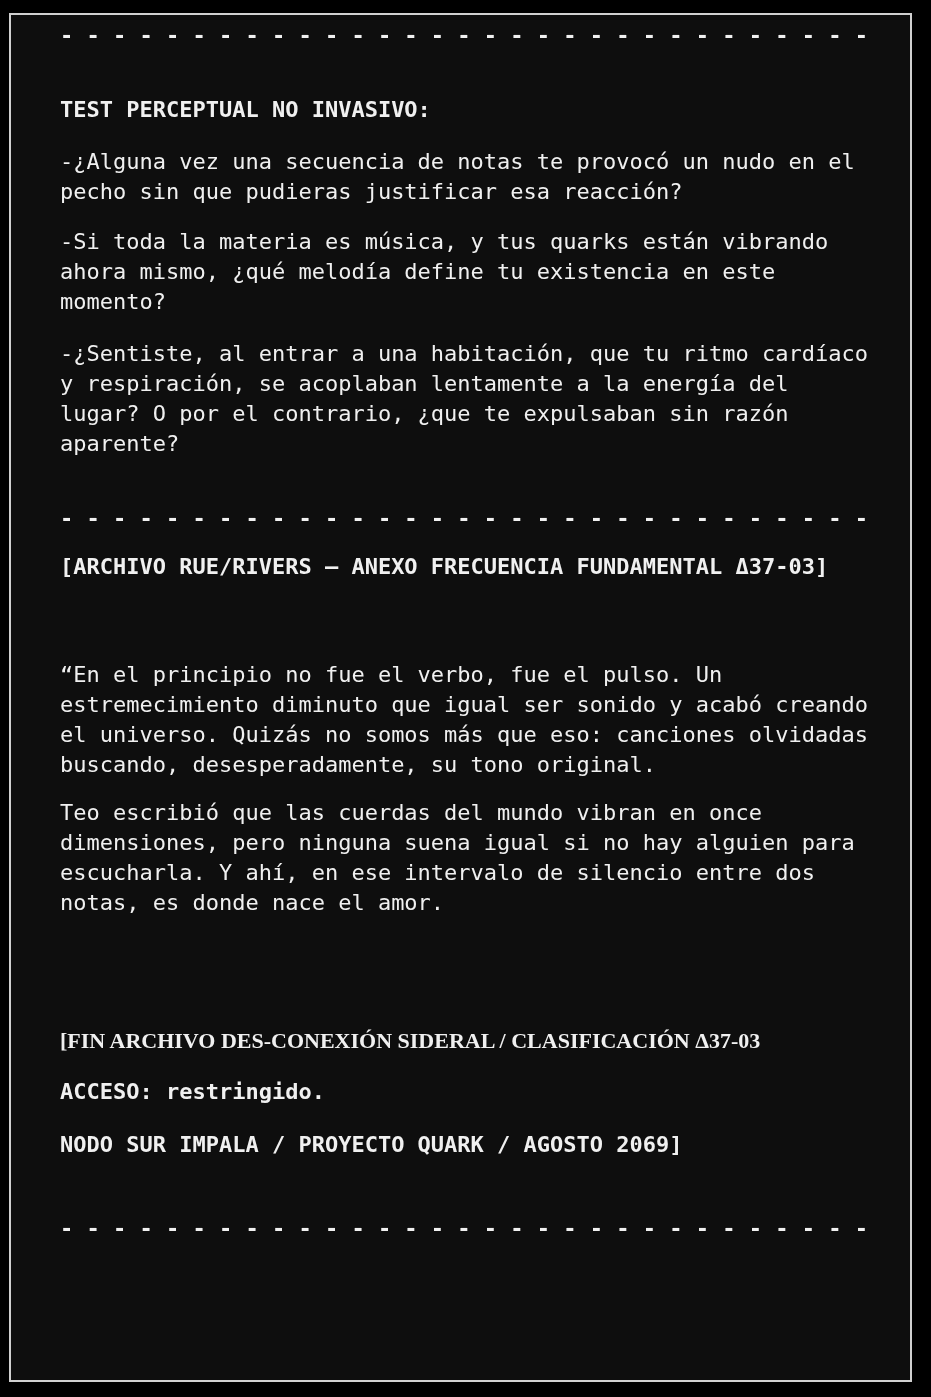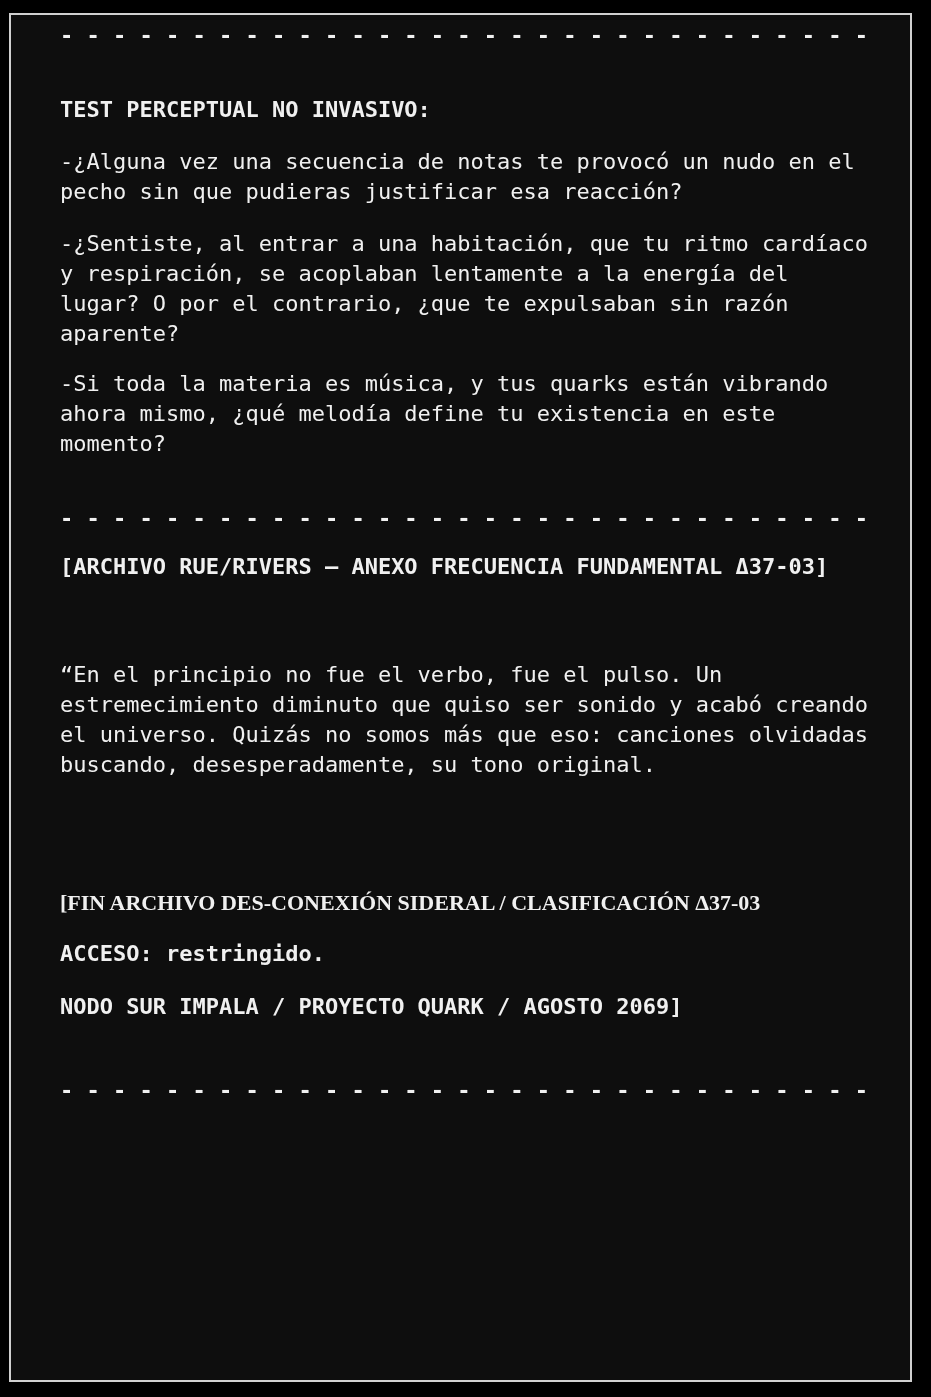--- a/index.html
+++ b/index.html
@@ -64,38 +64,42 @@
 <div class="frame">
 
   <div class="line divider">- - - - - - - - - - - - - - - - - - - - - - - - - - - - - - -</div>
 
   <div class="line heading mt-title">TEST PERCEPTUAL NO INVASIVO:</div>
 
   <div class="line para mt-q1">-¿Alguna vez una secuencia de notas te provocó un nudo en el
 pecho sin que pudieras justificar esa reacción?</div>
 
 
+  <div class="line para mt-q3">-Si toda la materia es música, y tus quarks están vibrando
+ahora mismo, ¿qué melodía define tu existencia en este
+momento?</div>
+
   <div class="line para mt-q4">-¿Sentiste, al entrar a una habitación, que tu ritmo cardíaco
 y respiración, se acoplaban lentamente a la energía del
 lugar? O por el contrario, ¿que te expulsaban sin razón
 aparente?</div>
-
-  <div class="line para mt-q3">-Si toda la materia es música, y tus quarks están vibrando
-ahora mismo, ¿qué melodía define tu existencia en este
-momento?</div>
 
   <div class="line divider mt-div2">- - - - - - - - - - - - - - - - - - - - - - - - - - - - - - -</div>
 
   <div class="line heading mt-arch">[ARCHIVO RUE/RIVERS – ANEXO FRECUENCIA FUNDAMENTAL Δ37-03]</div>
 
   <div class="line para mt-quote1">“En el principio no fue el verbo, fue el pulso. Un
-estremecimiento diminuto que quiso ser sonido y acabó creando
+estremecimiento diminuto que igual ser sonido y acabó creando
 el universo. Quizás no somos más que eso: canciones olvidadas
 buscando, desesperadamente, su tono original.</div>
 
+  <div class="line para mt-quote2">Teo escribió que las cuerdas del mundo vibran en once
+dimensiones, pero ninguna suena igual si no hay alguien para
+escucharla. Y ahí, en ese intervalo de silencio entre dos
+notas, es donde nace el amor.</div>
 
 
   <div class="line heading mt-fin">[FIN ARCHIVO DES-CONEXIÓN SIDERAL / CLASIFICACIÓN Δ37-03</div>
 
   <div class="line heading mt-acceso">ACCESO: restringido.</div>
 
   <div class="line heading mt-nodo">NODO SUR IMPALA / PROYECTO QUARK / AGOSTO 2069]</div>
 
   <div class="line divider mt-div3">- - - - - - - - - - - - - - - - - - - - - - - - - - - - - - -</div>
 

